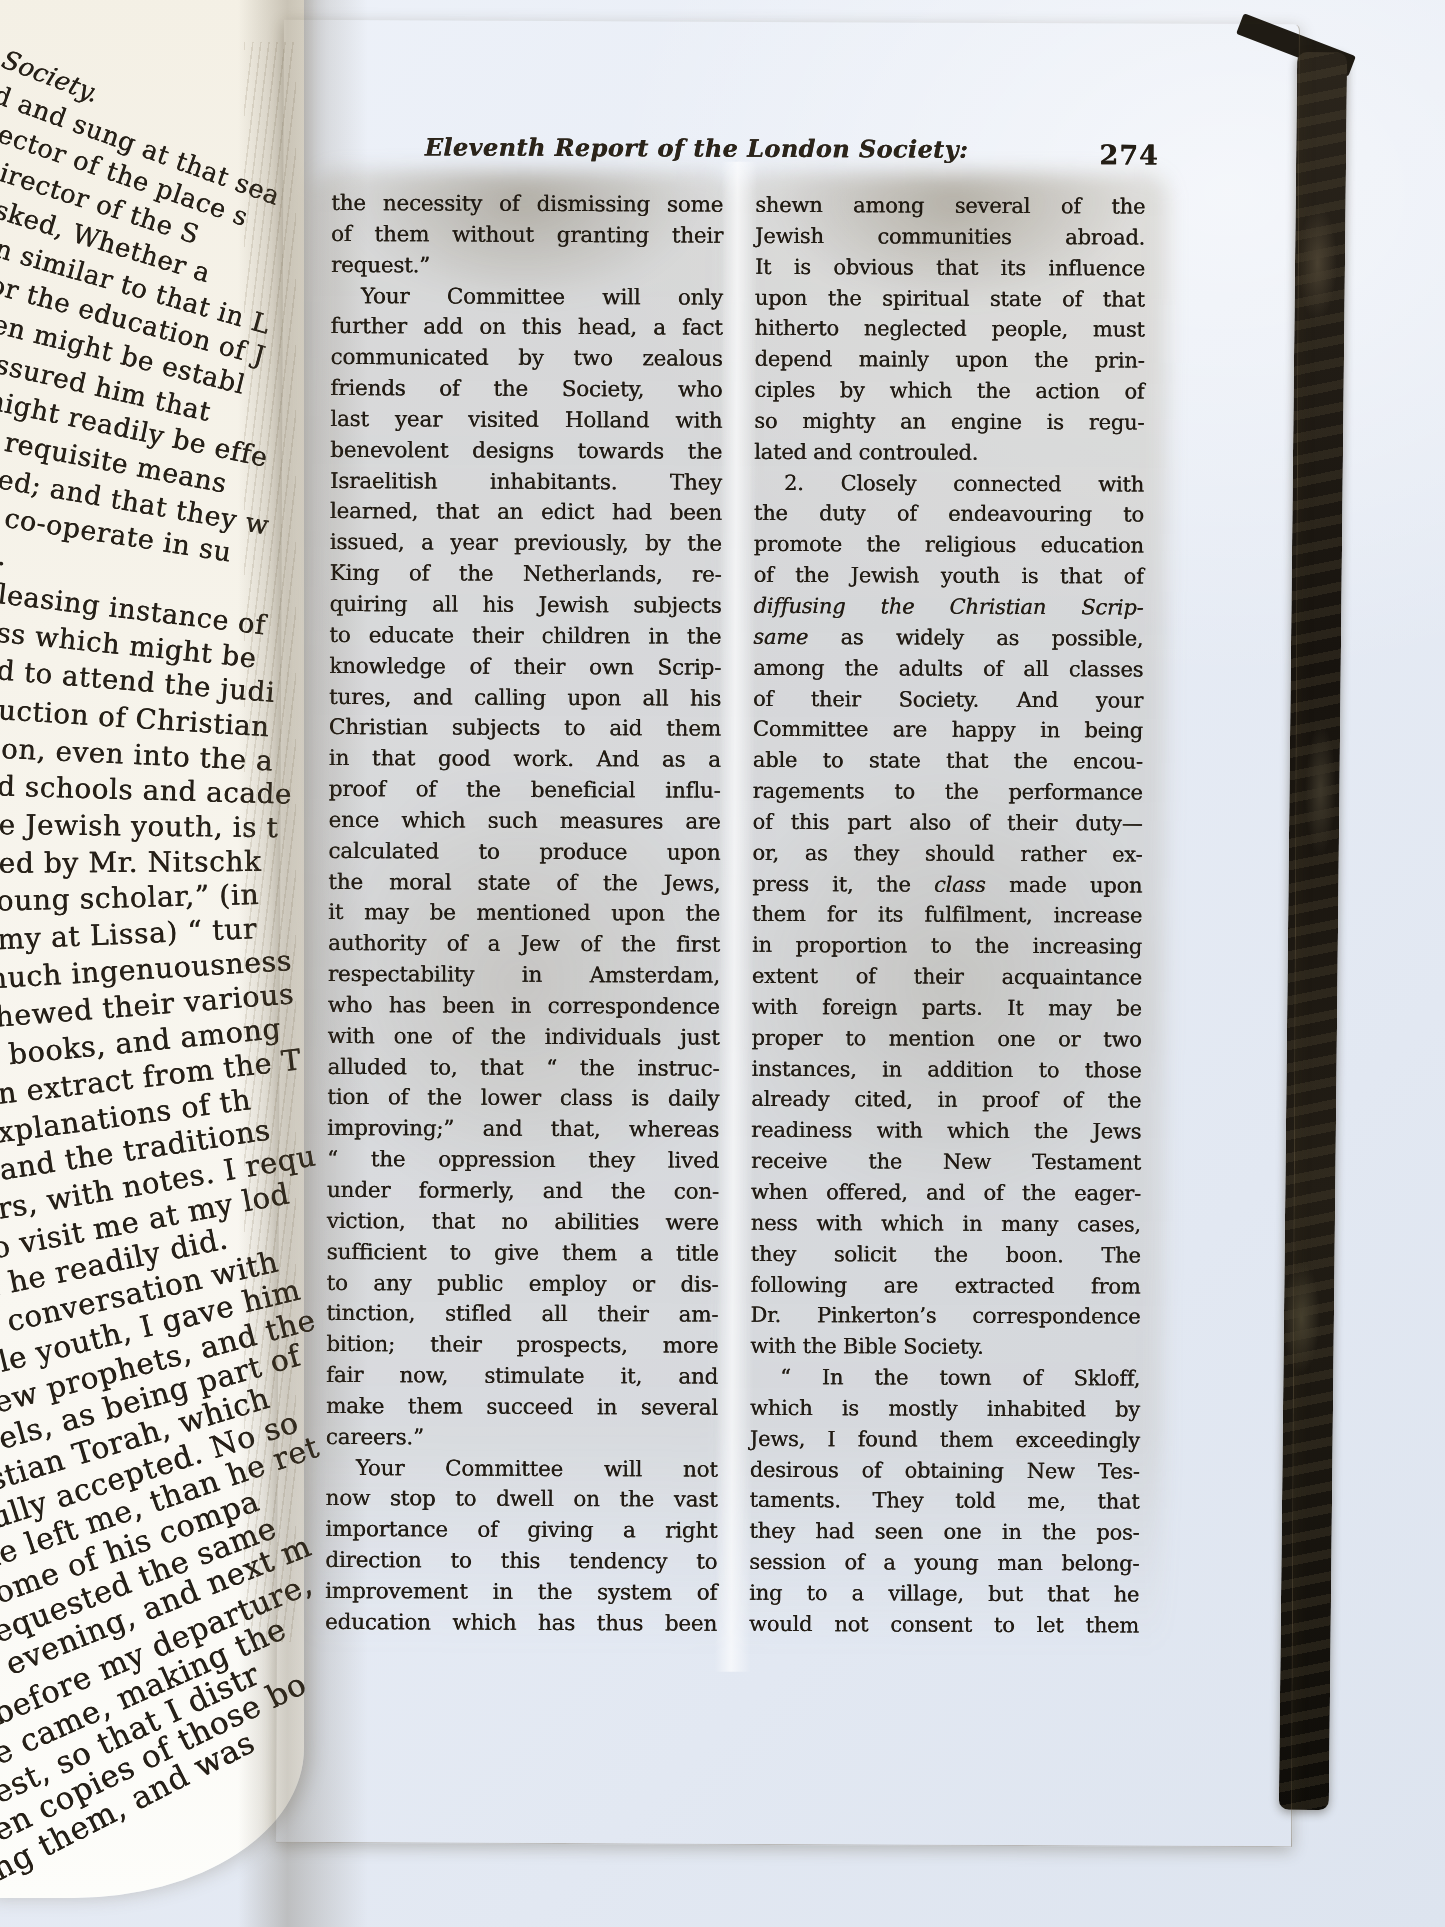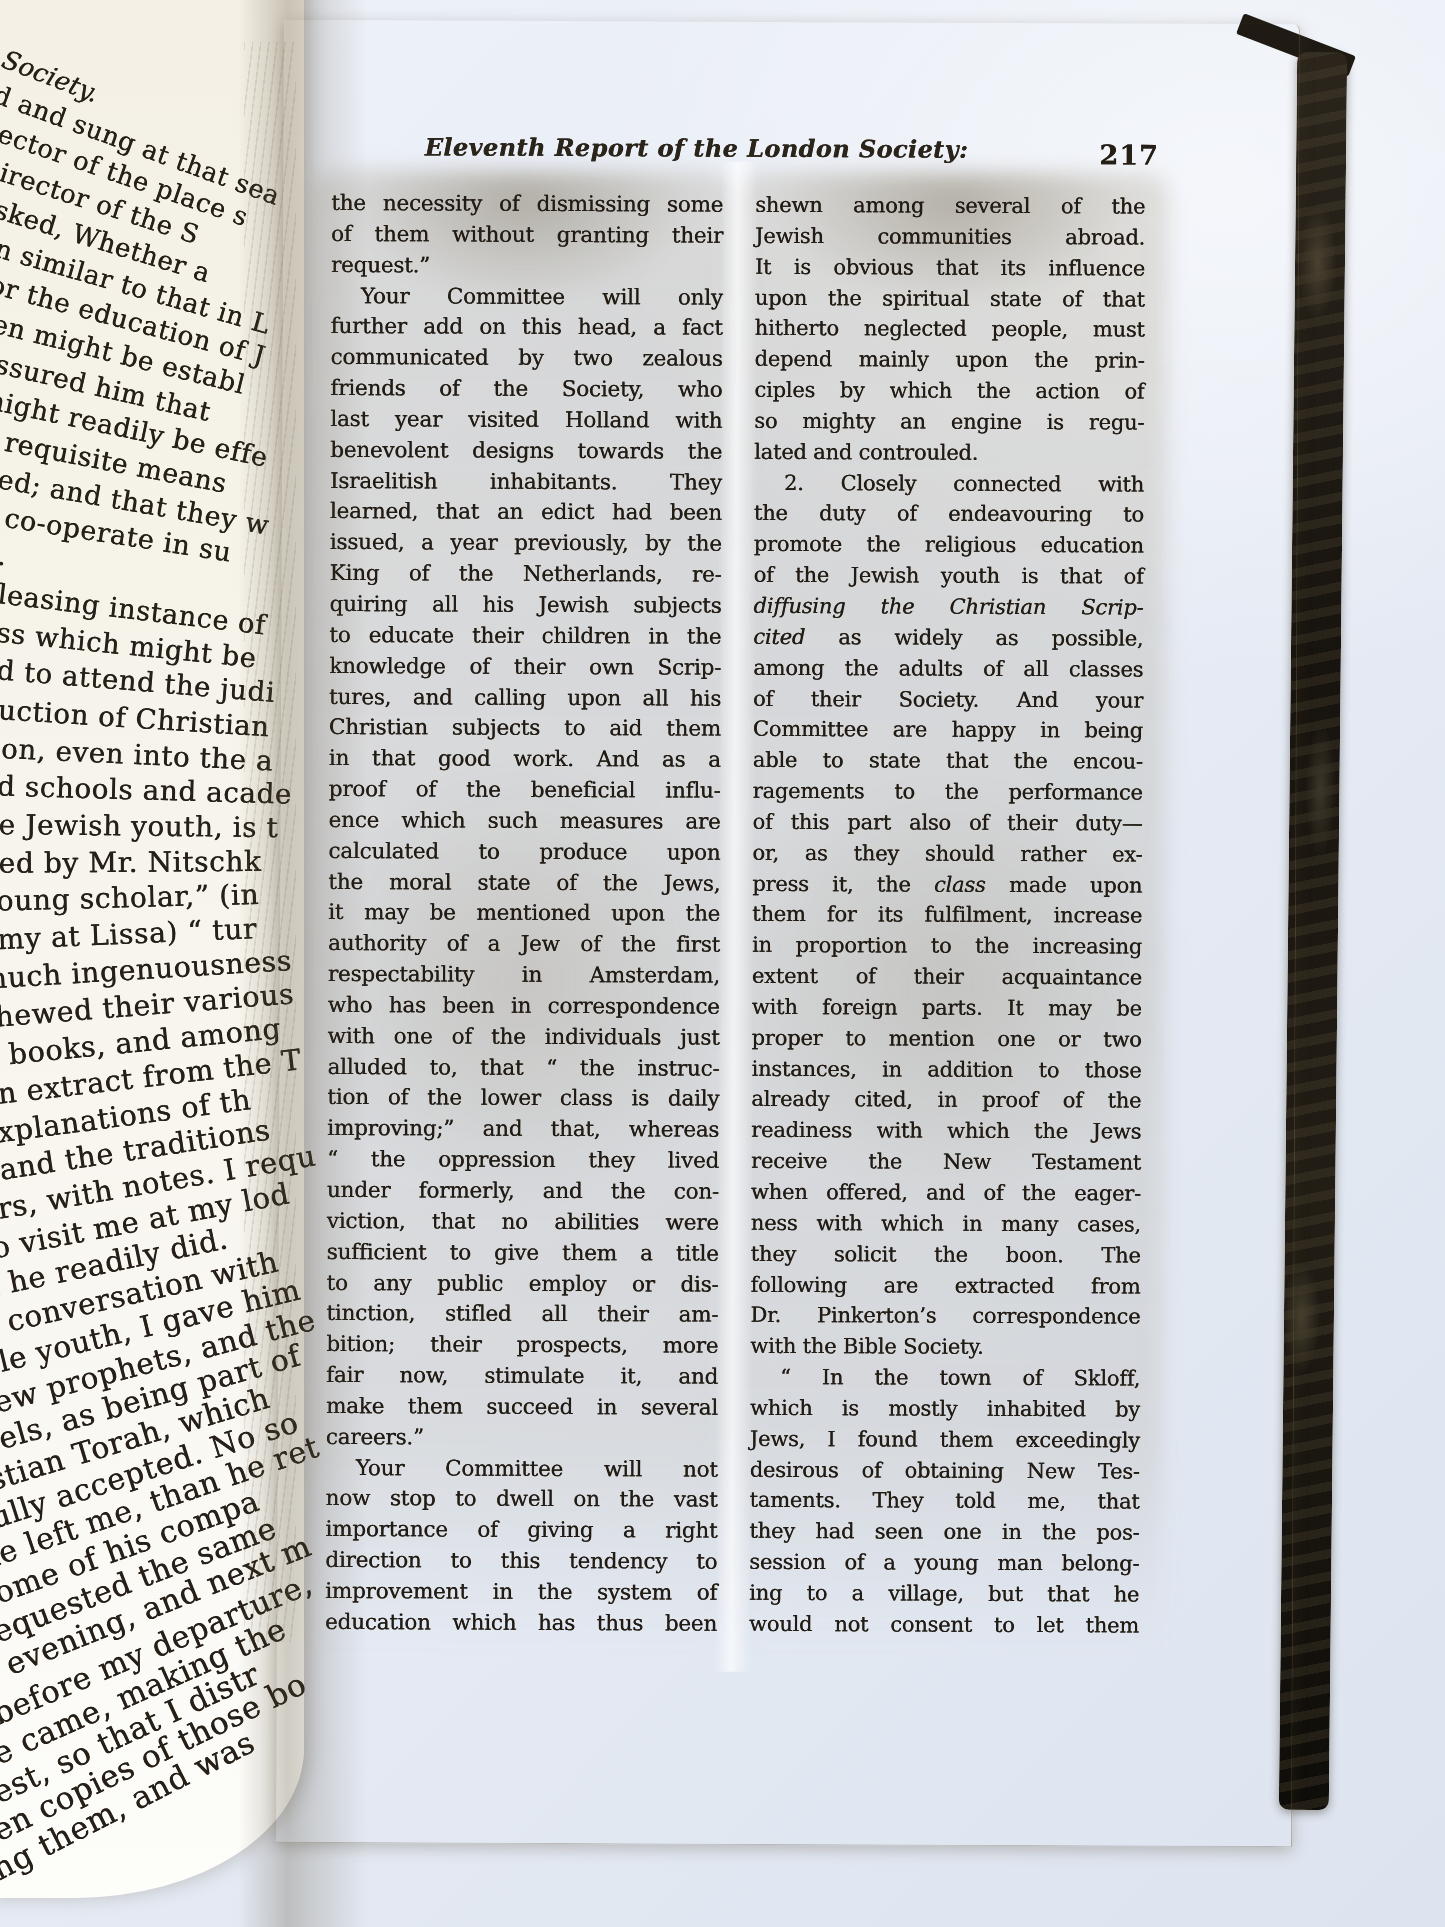--- a/index.html
+++ b/index.html
@@ -188,21 +188,21 @@
 
   <div class="corner-fold"></div>
   <div class="board-edge"></div>
 
   <div class="main-page">
     <div class="showthru c1"></div>
     <div class="showthru c2"></div>
     <div class="gutter-crease"></div>
 
     <div class="running-head">Eleventh Report of the London Society:</div>
-    <div class="page-number">217</div>
+    <div class="page-number">274</div>
 
     <div class="text-column c1" id="col-0">
         <div class="pline">the necessity of dismissing some</div>
         <div class="pline">of them without granting their</div>
         <div class="pline endline">request.”</div>
         <div class="pline indent">Your Committee will only</div>
         <div class="pline">further add on this head, a fact</div>
         <div class="pline">communicated by two zealous</div>
         <div class="pline">friends of the Society, who</div>
         <div class="pline">last year visited Holland with</div>
@@ -254,21 +254,21 @@
         <div class="pline">hitherto neglected people, must</div>
         <div class="pline">depend mainly upon the prin-</div>
         <div class="pline">ciples by which the action of</div>
         <div class="pline">so mighty an engine is regu-</div>
         <div class="pline endline">lated and controuled.</div>
         <div class="pline indent">2. Closely connected with</div>
         <div class="pline">the duty of endeavouring to</div>
         <div class="pline">promote the religious education</div>
         <div class="pline">of the Jewish youth is that of</div>
         <div class="pline"><i>diffusing the Christian Scrip-</i></div>
-        <div class="pline"><i>cited</i> as widely as possible,</div>
+        <div class="pline"><i>same</i> as widely as possible,</div>
         <div class="pline">among the adults of all classes</div>
         <div class="pline">of their Society.  And your</div>
         <div class="pline">Committee are happy in being</div>
         <div class="pline">able to state that the encou-</div>
         <div class="pline">ragements to the performance</div>
         <div class="pline">of this part also of their duty—</div>
         <div class="pline">or, as they should rather ex-</div>
         <div class="pline">press it, the <i>class</i> made upon</div>
         <div class="pline">them for its fulfilment, increase</div>
         <div class="pline">in proportion to the increasing</div>

